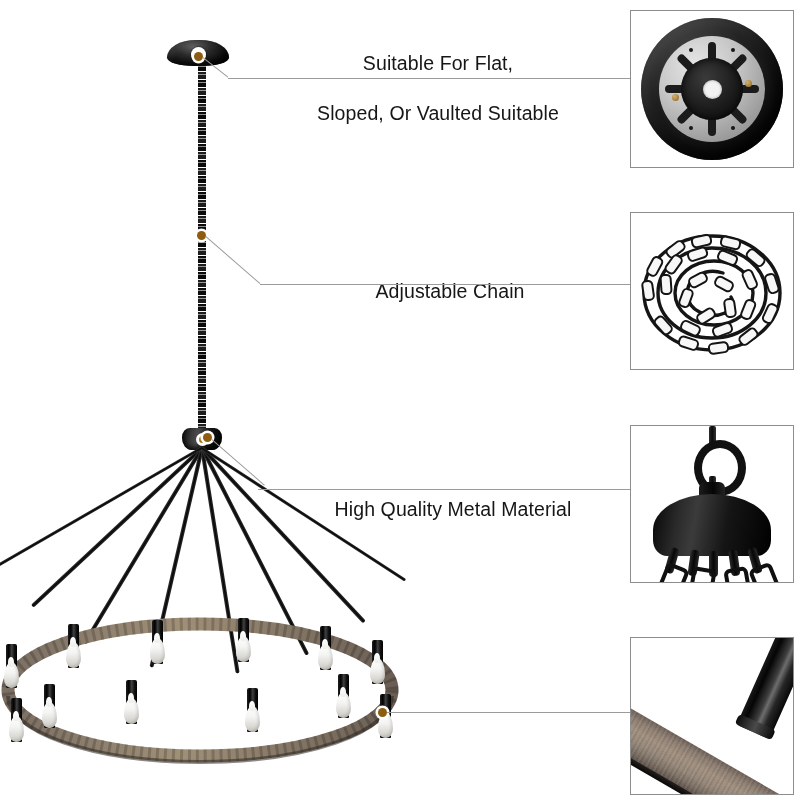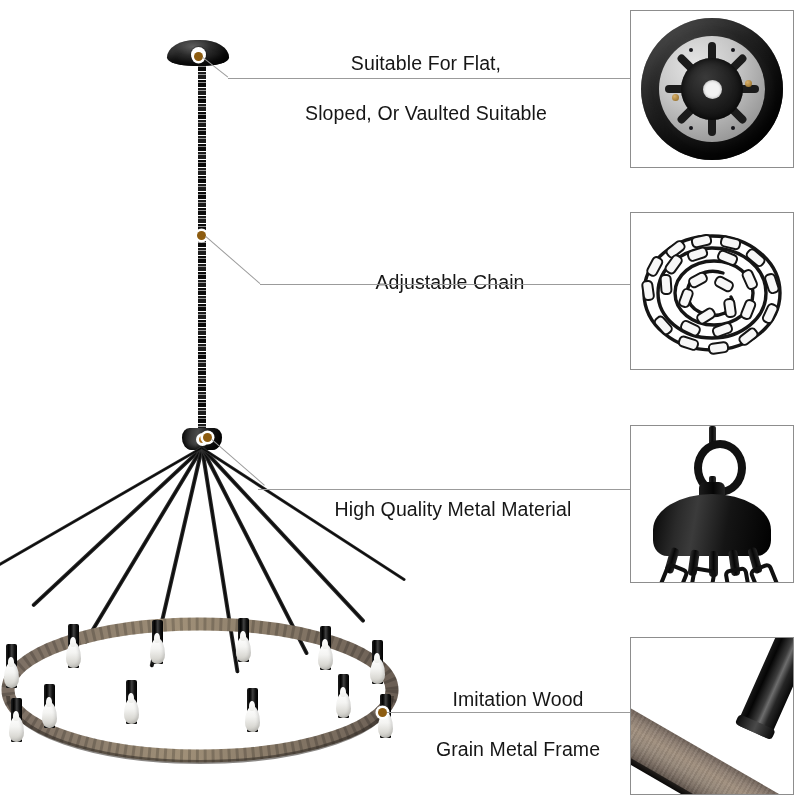--- a/index.html
+++ b/index.html
@@ -427,46 +427,42 @@
           <div class="candle" style="position:absolute; left:0; top:26px;"></div>
           <div class="bulb" style="left:5px; bottom:-70px;"></div>
         </div>
       <div style="position:absolute; left:380px; top:668px;">
           <div class="candle" style="position:absolute; left:0; top:26px;"></div>
           <div class="bulb" style="left:5px; bottom:-70px;"></div>
         </div>
     </div>
   </div>
 
-  <div class="callout-label" style="left:276px; top:26px; width:300px;">
+  <div class="callout-label" style="left:288px; top:26px; width:300px;">
     <div>Suitable For Flat,</div>
     <div>Sloped, Or Vaulted Suitable</div>
   </div>
   <div class="callout-dot" style="left:194px; top:52px;"></div>
   <div class="leader-d" style="left:203px; top:57px; width:32px; transform:rotate(38deg);"></div>
   <div class="leader-h" style="left:228px; top:78px; width:402px;"></div>
 
-  <div class="callout-label" style="left:300px; top:245px; width:300px;">
+  <div class="callout-label" style="left:300px; top:254px; width:300px;">
     <div>Adjustable Chain</div>
   </div>
   <div class="callout-dot" style="left:197px; top:231px;"></div>
   <div class="leader-d" style="left:206px; top:236px; width:72px; transform:rotate(41deg);"></div>
   <div class="leader-h" style="left:260px; top:284px; width:370px;"></div>
 
   <div class="callout-label" style="left:293px; top:472px; width:320px;">
     <div>High Quality Metal Material</div>
   </div>
   <div class="callout-dot" style="left:203px; top:433px;"></div>
   <div class="leader-d" style="left:212px; top:439px; width:70px; transform:rotate(41deg);"></div>
   <div class="leader-h" style="left:258px; top:489px; width:372px;"></div>
 
-  <div class="callout-label" style="left:408px; top:662px; width:220px;">
-    <div>Imitation Wood</div>
-    <div>Grain Metal Frame</div>
-  </div>
   <div class="callout-dot" style="left:378px; top:708px;"></div>
   <div class="leader-h" style="left:387px; top:712px; width:243px;"></div>
 
   <div class="detail-panel" style="left:630px; top:10px; width:162px; height:156px;">
     <div class="panel-inner">
       <div class="mount-outer"></div>
       <div class="mount-plate">
         <div class="mount-slot" style="transform:rotate(0deg)   translate(17px,0);"></div>
         <div class="mount-slot" style="transform:rotate(45deg)  translate(17px,0);"></div>
         <div class="mount-slot" style="transform:rotate(90deg)  translate(17px,0);"></div>

